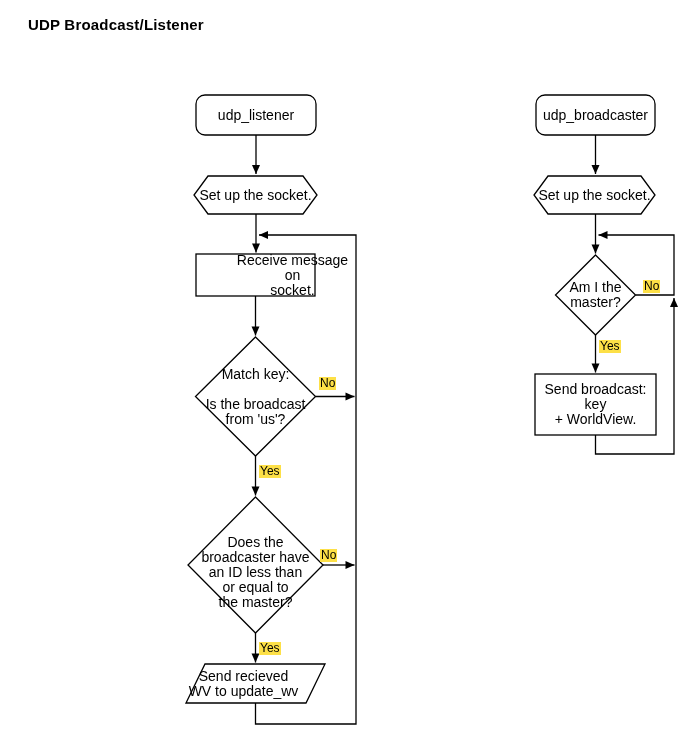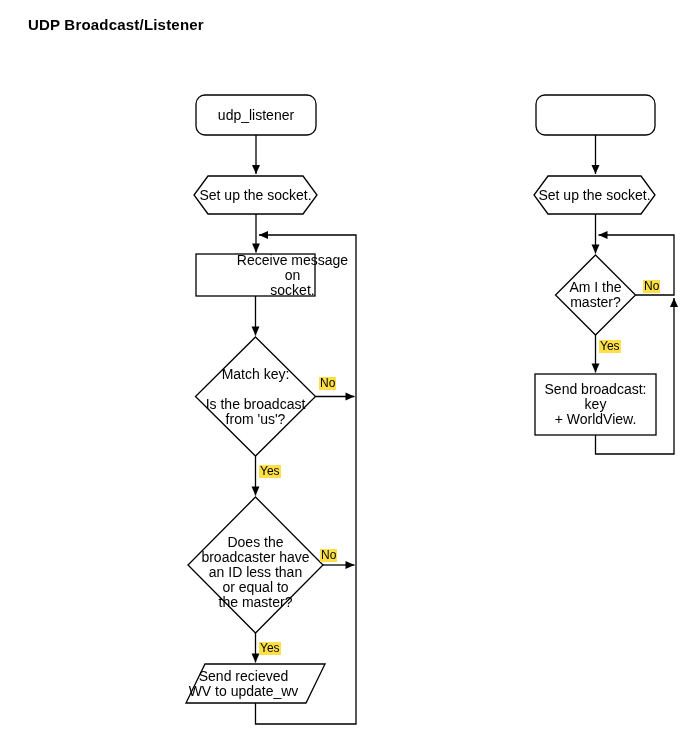--- a/index.html
+++ b/index.html
@@ -125,20 +125,21 @@
 or equal to
 the master?</div>
   <div class="node-text" style="left:174px; top:664px; width:139px; height:39px;">Send recieved
 WV to update_wv</div>
 
   <div class="edge-label" style="left:319px; top:377px;">No</div>
   <div class="edge-label" style="left:259px; top:465px;">Yes</div>
   <div class="edge-label" style="left:320px; top:549px;">No</div>
   <div class="edge-label" style="left:259px; top:642px;">Yes</div>
 
+  <div class="node-text" style="left:536px; top:95px; width:119px; height:40px;">udp_broadcaster</div>
   <div class="node-text" style="left:534px; top:176px; width:121px; height:38px;">Set up the socket.</div>
   <div class="node-text" style="left:555px; top:255px; width:81px; height:80px;">Am I the
 master?</div>
   <div class="node-text" style="left:535px; top:374px; width:121px; height:61px;">Send broadcast: key
 + WorldView.</div>
 
   <div class="edge-label" style="left:643px; top:280px;">No</div>
   <div class="edge-label" style="left:599px; top:340px;">Yes</div>
 
 </div>

